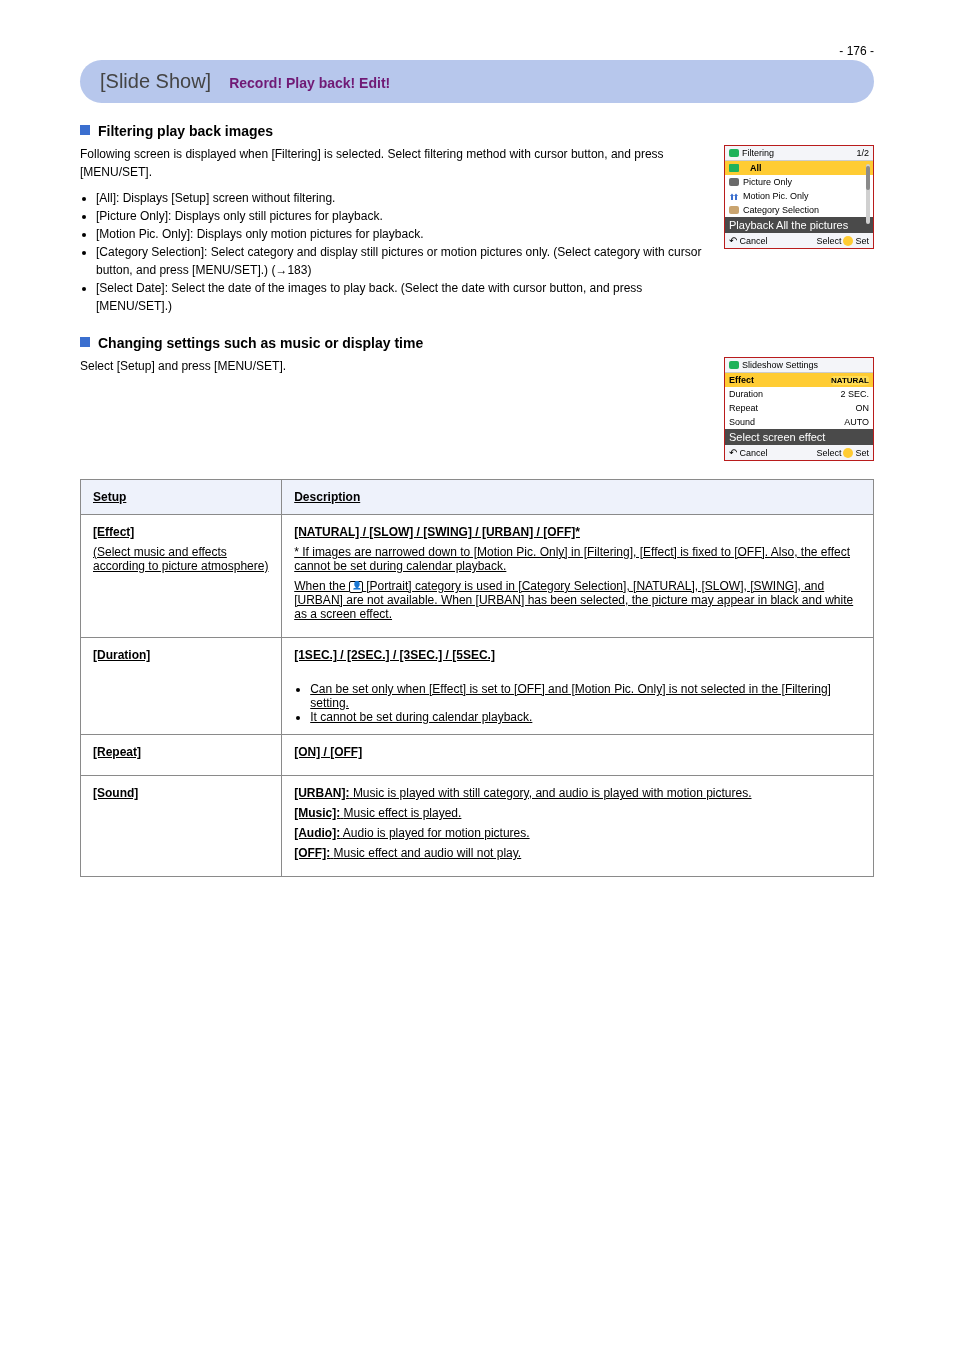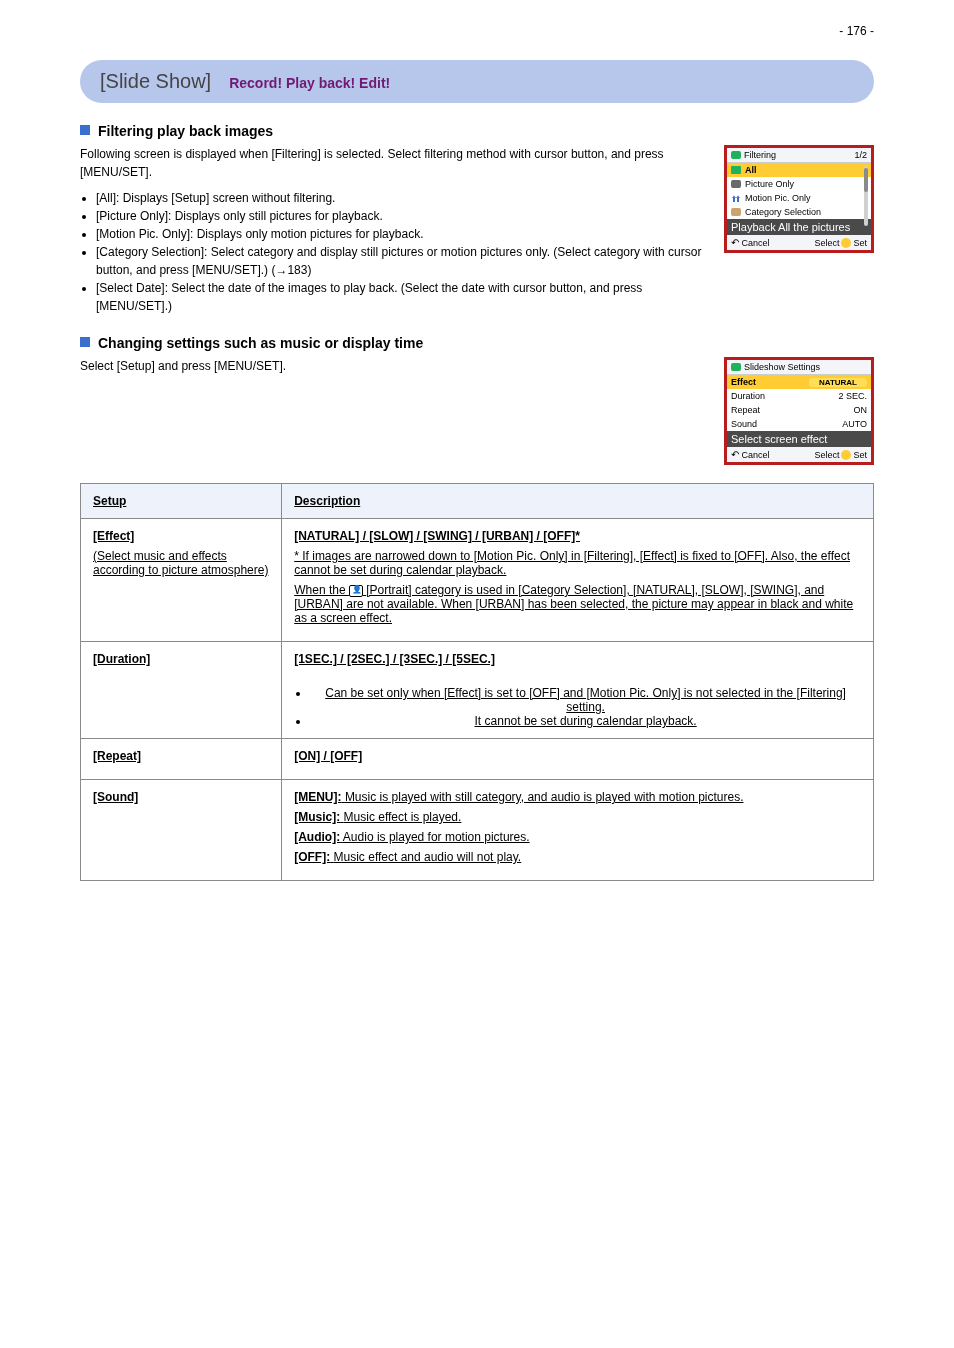--- a/index.html
+++ b/index.html
@@ -1,64 +1,64 @@
 <!DOCTYPE html>
 <html><head>
 <meta charset="utf-8">
 <style>
   * { box-sizing: border-box; margin: 0; padding: 0; }
   body { font-family: Arial, Helvetica, sans-serif; font-size: 13px; color: #000; background: #fff; width: 954px; margin: 0 auto; }
   .page { padding: 60px 80px 80px 80px; position: relative; }
-  .page-num { position: absolute; top: 24px; right: 80px; font-size: 12px; }
+  .page-num { position: absolute; top: 44px; right: 80px; font-size: 12px; }
 
   .pill-header { background: #b7c7ec; border-radius: 22px; padding: 10px 20px; margin-bottom: 18px; }
   .pill-header .title-row { display: flex; align-items: baseline; gap: 18px; }
   .pill-header .title { font-size: 20px; color: #444; }
   .pill-header .slogan { font-size: 14px; font-weight: bold; color: #701a75; }
 
   .subsection { margin-top: 20px; }
   .subhead-row { display: flex; align-items: flex-start; gap: 8px; margin-bottom: 6px; }
   .sub-bullet { width: 10px; height: 10px; background: #3b6fcf; display: inline-block; margin-top: 2px; }
   .subhead { font-weight: bold; font-size: 14px; color: #000; }
 
   .body-wrap { display: flex; gap: 16px; align-items: flex-start; }
   .body-text { flex: 1; font-size: 12px; line-height: 1.5; }
   .body-text p { margin-bottom: 8px; }
   .body-text ul { list-style: disc; margin-left: 16px; }
 
-  .screenshot { border: 3px solid #b91c1c; width: 150px; font-size: 9px; background: #fff; }
+  .screenshot { border: 1px solid #b91c1c; width: 150px; font-size: 9px; background: #fff; }
   .ss-titlebar { display: flex; align-items: center; justify-content: space-between; padding: 2px 4px; background: #f4f5f9; border-bottom: 1px solid #ccc; }
   .ss-titlebar .left { display: flex; align-items: center; gap: 3px; }
   .ss-titlebar .icon { width: 10px; height: 8px; background: #1fb25a; border-radius: 2px; display: inline-block; }
   .ss-list { }
   .ss-row { padding: 2px 4px; display: flex; justify-content: space-between; align-items: center; }
-  .ss-row.selected { background: #ffcc33; font-weight: bold; }
+  .ss-row.selected { background: #ffcc33; font-weight: bold; gap: 7px; }
   .ss-row .ricon { width: 10px; height: 8px; display: inline-block; margin-right: 4px; }
   .ss-row .ricon.green { background: #1fb25a; border-radius: 1px; }
   .ss-row .ricon.gray { background: #6a6a6a; border-radius: 2px; }
   .ss-row .ricon.blueppl { background: #3b6fcf; clip-path: polygon(20% 100%,20% 50%,10% 50%,30% 20%,50% 50%,40% 50%,40% 100%,60% 100%,60% 50%,50% 50%,70% 20%,90% 50%,80% 50%,80% 100%); }
   .ss-row .ricon.tag { background: #c9a46f; border-radius: 2px; }
   .ss-row .rowlabel { flex: 1; }
   .ss-row .rval { }
-  .ss-row .rval.pill { background: #ffdd55; border-radius: 3px; padding: 0 10px; font-size: 8px; }
+  .ss-row .rval.pill { background: #ffdd55; border-radius: 3px; padding: 0 0; font-size: 8px; }
   .ss-strip { background: #4a4a4a; color: #fff; padding: 2px 4px; font-size: 11px; }
   .ss-bottom { display: flex; justify-content: space-between; align-items: center; padding: 2px 4px; background: #f4f5f9; }
   .ss-bottom .back { display: inline-block; }
   .ss-bottom .back::before { content: "↶"; font-size: 10px; margin-right: 2px; }
   .ss-bottom .set-btn { display: flex; align-items: center; gap: 2px; }
   .ss-bottom .set-btn .joy { width: 10px; height: 10px; background: #ffcc33; border-radius: 50%; display: inline-block; position: relative; }
   .ss-scroll { position: absolute; right: 3px; top: 18px; bottom: 24px; width: 4px; background: #d0d0d0; border-radius: 2px; }
   .ss-scroll .thumb { position: absolute; top: 2px; left: 0; right: 0; height: 40%; background: #8a8a8a; border-radius: 2px; }
   .screenshot.rel { position: relative; }
 
   table.settings { width: 100%; border-collapse: collapse; margin-top: 18px; font-size: 12px; text-decoration: underline; }
   table.settings th, table.settings td { border: 1px solid #8a8a8a; padding: 10px 12px; vertical-align: top; text-align: left; }
   table.settings thead th { background: #eef2fb; font-weight: bold; }
   table.settings td p { margin-bottom: 6px; }
-  table.settings td ul { list-style: disc; margin-left: 16px; margin-top: 20px; text-align: center; }
+  table.settings td ul { list-style: disc; margin-left: 16px; margin-top: 20px; }
   .opt-bold { font-weight: bold; }
 
   .inline-icon { display: inline-block; width: 14px; height: 12px; border: 1px solid #000; border-radius: 2px; vertical-align: middle; position: relative; }
   .inline-icon::after { content: "👤"; font-size: 8px; position: absolute; top: -1px; left: 2px; }
 </style>
 </head>
 <body>
 
 <div class="page">
   <div class="page-num">- 176 -</div>
@@ -216,21 +216,21 @@
           </td>
         <td>
             <p class="opt-bold">[ON] / [OFF]</p>
           </td>
       </tr>
       <tr>
         <td>
             <p class="opt-bold">[Sound]</p>
           </td>
         <td>
-          <p><span class="opt-bold">[MENU]:</span> <span>Music is played with still category, and audio is played with motion pictures.</span></p>
+          <p><span class="opt-bold">[URBAN]:</span> <span>Music is played with still category, and audio is played with motion pictures.</span></p>
           <p><span class="opt-bold">[Music]:</span> <span>Music effect is played.</span></p>
           <p><span class="opt-bold">[Audio]:</span> <span>Audio is played for motion pictures.</span></p>
           <p><span class="opt-bold">[OFF]:</span> <span>Music effect and audio will not play.</span></p>
         </td>
       </tr>
     </tbody>
   </table>
 
 </div>
 

